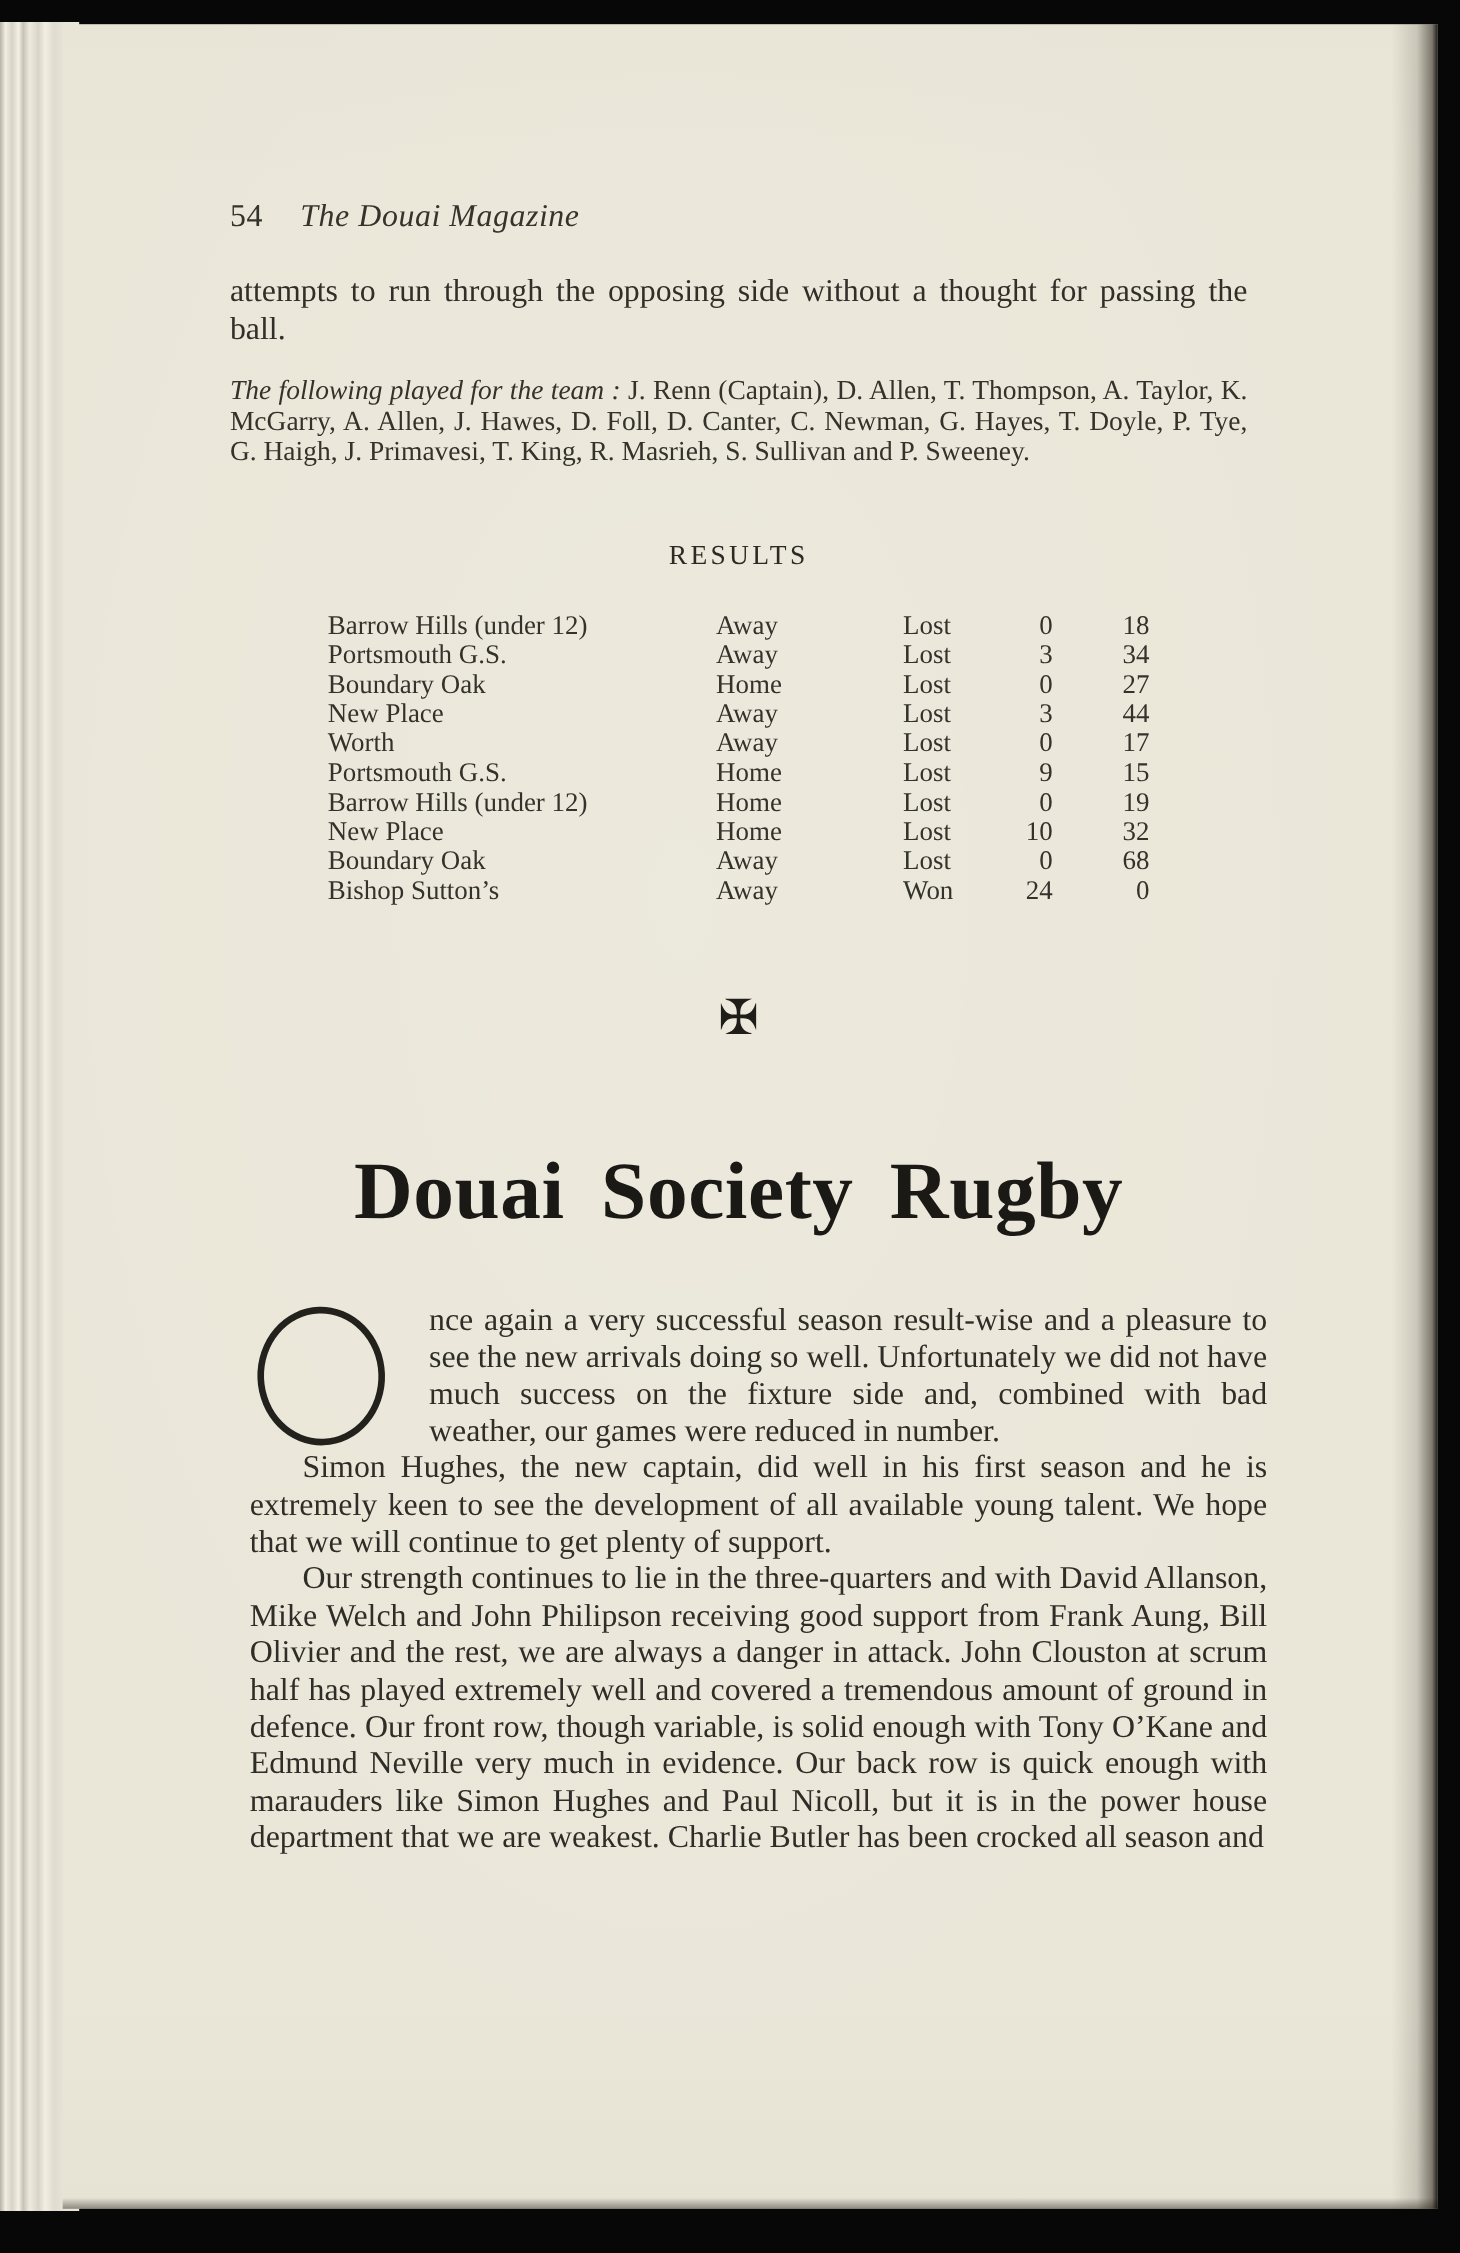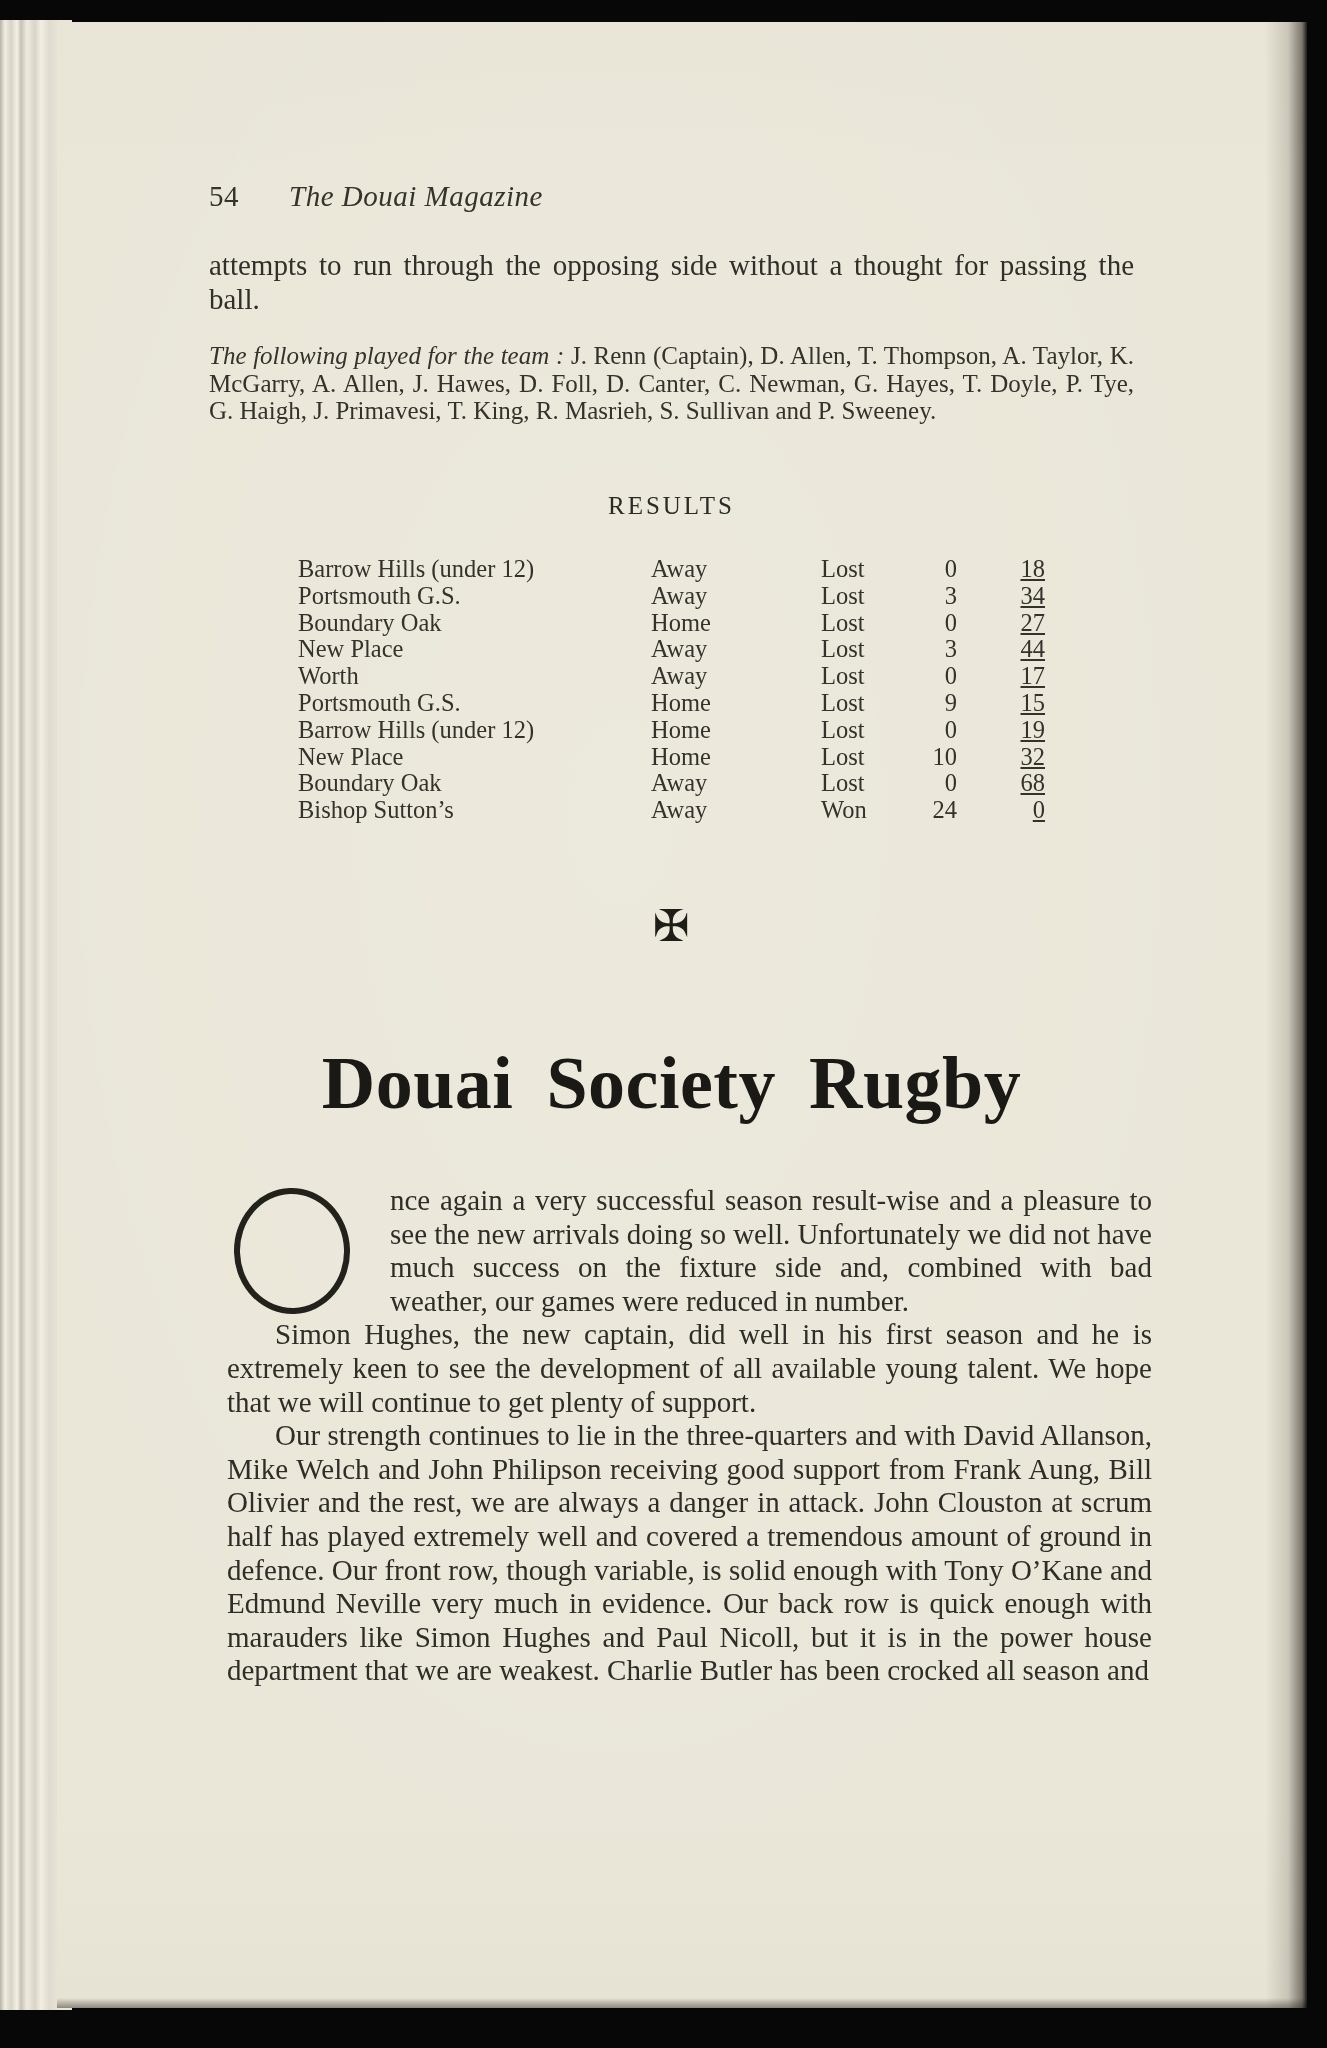--- a/index.html
+++ b/index.html
@@ -36,21 +36,21 @@
   .page::before{
     content:"";position:absolute;left:0;bottom:0;width:100%;height:10px;
     background:linear-gradient(180deg,rgba(0,0,0,0) 0%,rgba(30,25,18,0.45) 100%);
     pointer-events:none;
   }
 
   .running-header{
     position:absolute;left:152px;top:158px;width:925px;
     font-size:29px;letter-spacing:0.5px;color:#35332c;
   }
-  .running-header .pagenum{margin-right:50px;text-align:right;}
+  .running-header .pagenum{margin-right:34px;text-align:right;}
   .running-header .mag-title{font-style:italic;}
 
   .intro{
     position:absolute;left:152px;top:226px;width:925px;margin:0;
     font-size:29px;line-height:34px;text-align:justify;color:#312f29;
   }
 
   .team-note{
     position:absolute;left:152px;top:320px;width:925px;margin:0;
     font-size:25px;line-height:27.5px;text-align:justify;color:#34322b;
@@ -65,21 +65,21 @@
 
   .results-table{
     position:absolute;left:241px;top:534px;width:747px;
     font-size:24.5px;line-height:26.8px;color:#34322b;
   }
   .trow{position:relative;height:26.8px;white-space:nowrap;}
   .trow .c-team{position:absolute;left:0;}
   .trow .c-venue{position:absolute;left:353px;}
   .trow .c-result{position:absolute;left:523px;}
   .trow .c-for{position:absolute;left:569px;width:90px;text-align:right;}
-  .trow .c-against{position:absolute;left:657px;width:90px;text-align:right;text-decoration:underline;}
+  .trow .c-against{position:absolute;left:657px;width:90px;text-align:right;}
 
   .ornament{
     position:absolute;left:152px;top:882px;width:925px;
     text-align:center;font-size:44px;line-height:44px;color:#1f1d18;
     font-family:"DejaVu Sans",sans-serif;
   }
 
   .article-title{
     position:absolute;left:152px;top:1018px;width:925px;margin:0;
     text-align:center;font-size:74px;line-height:86px;font-weight:bold;

